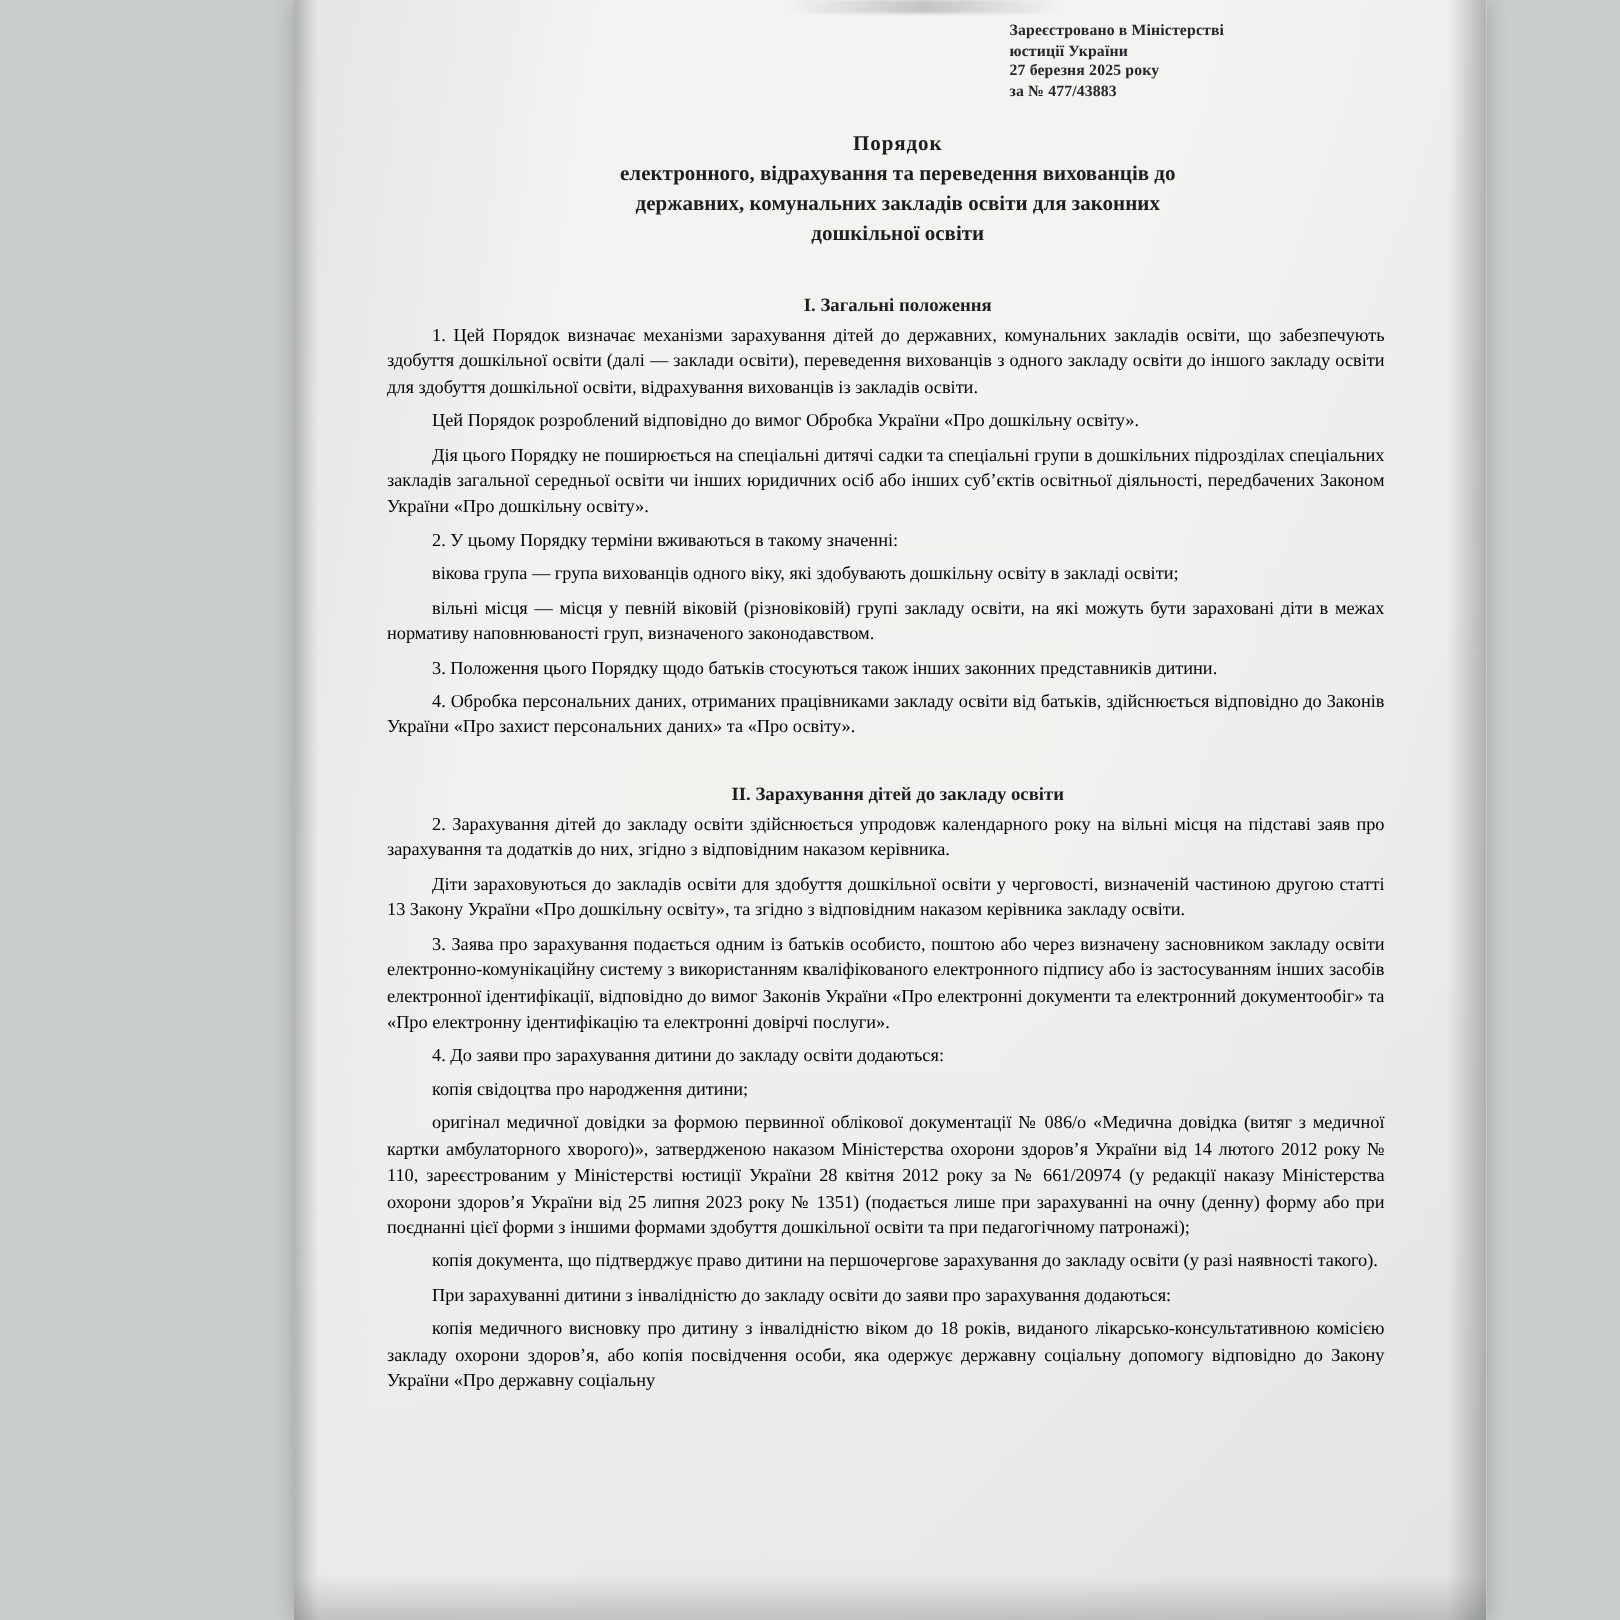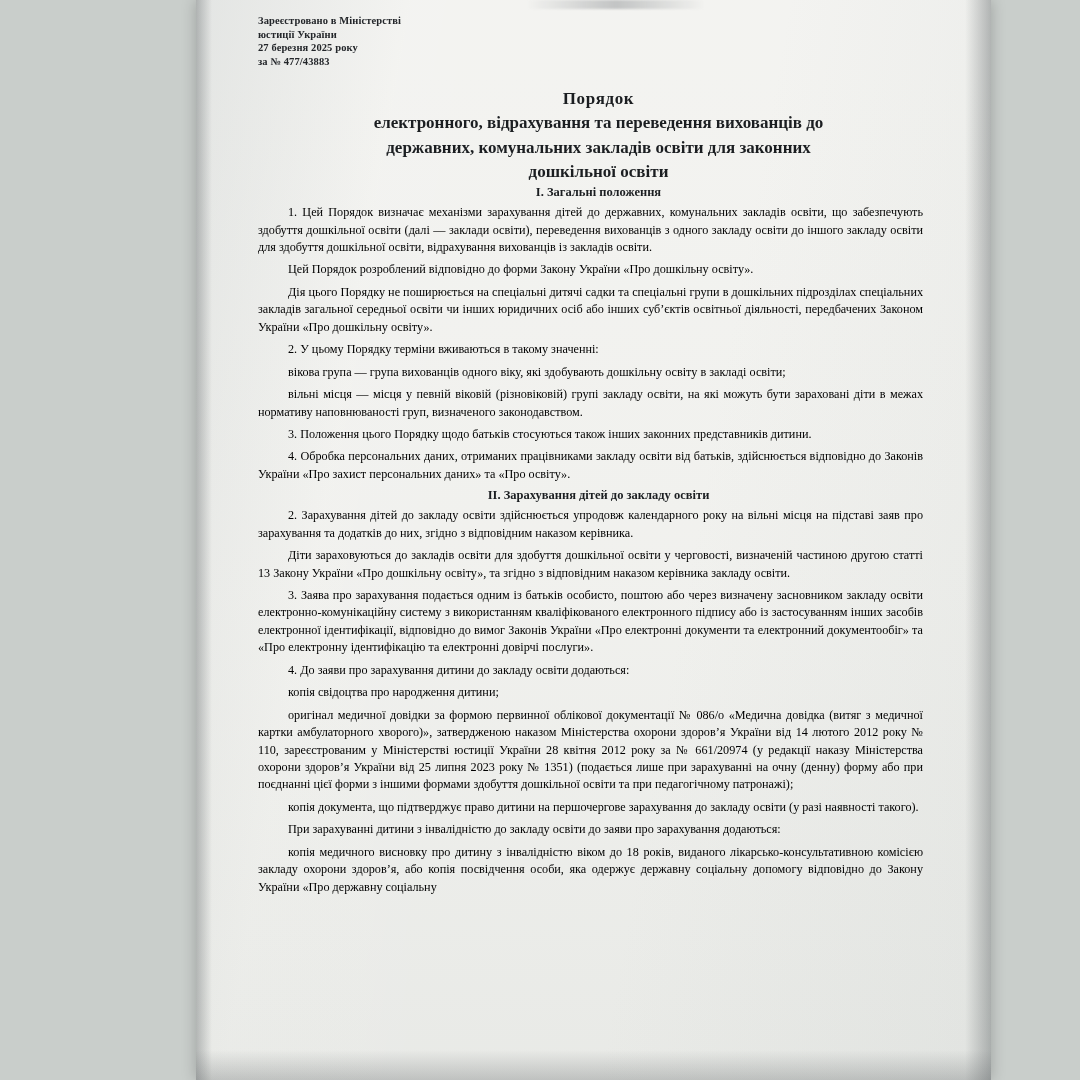--- a/index.html
+++ b/index.html
@@ -41,41 +41,42 @@
       linear-gradient(to bottom, rgba(255,255,255,0.10) 0%, rgba(228,230,226,0.10) 55%, rgba(205,210,206,0.26) 100%);
   }
   #content {
     position: relative;
     z-index: 2;
     padding: 8px 52px 0 62px;
     color: #1d1f22;
   }
   .top-stamp {
     margin-top: 6px;
+    margin-left: 415px;
     font-size: 10.5px;
     font-weight: bold;
     line-height: 1.30;
     letter-spacing: 0.1px;
     color: #23262a;
   }
   .top-stamp div { white-space: nowrap; }
   .doc-title {
     margin-top: 18px;
     text-align: center;
-    font-size: 17px;
+    font-size: 14px;
     font-weight: bold;
     line-height: 1.45;
     color: #1b1e21;
   }
   .doc-title .line1 { letter-spacing: 0.6px; }
   .section-head {
     text-align: center;
     font-weight: bold;
     font-size: 12.5px;
-    margin-top: 0;
+    margin-top: 28px;
     margin-bottom: 4px;
     color: #1b1e21;
   }
   p.para {
     margin: 0 16px 5px 0;
     font-size: 12.2px;
     line-height: 1.43;
     text-align: justify;
     text-indent: 30px;
     color: #000000;
@@ -138,21 +139,21 @@
 
       <div class="doc-title">
         <div class="line1">Порядок</div>
         <div>електронного, відрахування та переведення вихованців до</div>
         <div>державних, комунальних закладів освіти для законних</div>
         <div>дошкільної освіти</div>
       </div>
 
       <div class="section-head">I. Загальні положення</div>
       <p class="para">1. Цей Порядок визначає механізми зарахування дітей до державних, комунальних закладів освіти, що забезпечують здобуття дошкільної освіти (далі — заклади освіти), переведення вихованців з одного закладу освіти до іншого закладу освіти для здобуття дошкільної освіти, відрахування вихованців із закладів освіти.</p>
-      <p class="para">Цей Порядок розроблений відповідно до форми Закону України «Про дошкільну освіту».</p>
+      <p class="para">Цей Порядок розроблений відповідно до вимог Обробка України «Про дошкільну освіту».</p>
       <p class="para">Дія цього Порядку не поширюється на спеціальні дитячі садки та спеціальні групи в дошкільних підрозділах спеціальних закладів загальної середньої освіти чи інших юридичних осіб або інших суб’єктів освітньої діяльності, передбачених Законом України «Про дошкільну освіту».</p>
       <p class="para">2. У цьому Порядку терміни вживаються в такому значенні:</p>
       <p class="para">вікова група — група вихованців одного віку, які здобувають дошкільну освіту в закладі освіти;</p>
       <p class="para">вільні місця — місця у певній віковій (різновіковій) групі закладу освіти, на які можуть бути зараховані діти в межах нормативу наповнюваності груп, визначеного законодавством.</p>
       <p class="para">3. Положення цього Порядку щодо батьків стосуються також інших законних представників дитини.</p>
       <p class="para">4. Обробка персональних даних, отриманих працівниками закладу освіти від батьків, здійснюється відповідно до Законів України «Про захист персональних даних» та «Про освіту».</p>
 
       <div class="section-head">II. Зарахування дітей до закладу освіти</div>
       <p class="para">2. Зарахування дітей до закладу освіти здійснюється упродовж календарного року на вільні місця на підставі заяв про зарахування та додатків до них, згідно з відповідним наказом керівника.</p>
       <p class="para">Діти зараховуються до закладів освіти для здобуття дошкільної освіти у черговості, визначеній частиною другою статті 13 Закону України «Про дошкільну освіту», та згідно з відповідним наказом керівника закладу освіти.</p>

